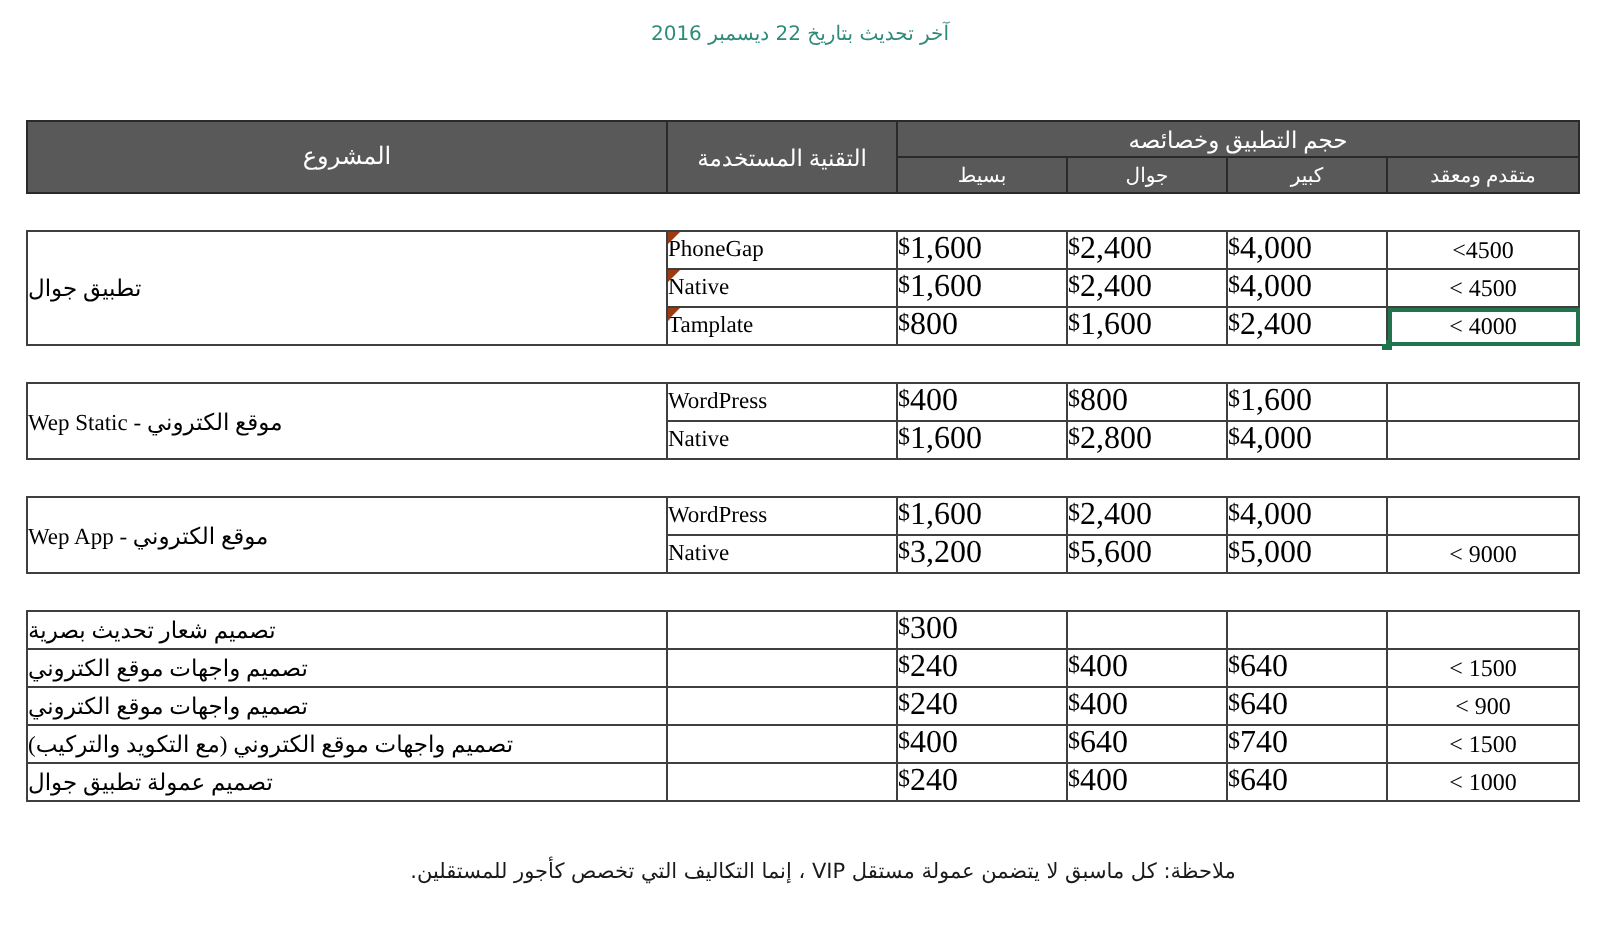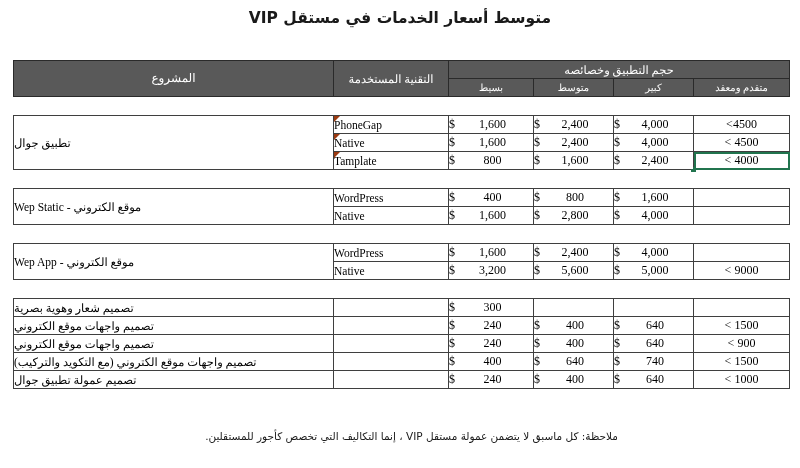--- a/index.html
+++ b/index.html
@@ -93,23 +93,23 @@
     direction: ltr;
     position: relative;
     height: 19px;
   }
   .cell-num .cur {
     float: left;
     font-size: 12px;
   }
   .cell-num .val {
     display: block;
-    text-align: center;
+    text-align: left;
     padding-right: 3px;
-    font-size: 12px;
+    font-size: 16px;
   }
   .cell-adv {
     text-align: center;
     font-size: 12px;
     direction: ltr;
     height: 19px;
   }
   .cell-tech {
     font-size: 11.5px;
     direction: ltr;
@@ -172,21 +172,21 @@
     text-align: center;
     font-size: 10.5px;
     color: #1a1a1a;
     padding-left: 23px;
   }
 </style>
 </head>
 <body>
 
 <div class="title-block">
-  <div class="doc-title">متوسط أسعار الخدمات في مستقل VIP</div>
+  <div class="doc-subtitle">آخر تحديث بتاريخ 22 ديسمبر 2016</div>
 </div>
 
 <div class="sheet">
 
   <table class="grid">
     <colgroup>
       <col class="c-adv">
         <col class="c-big">
         <col class="c-med">
         <col class="c-simple">
@@ -195,21 +195,21 @@
     </colgroup>
     <tbody>
       <tr>
         <td class="hdr hdr-top" colspan="4">حجم التطبيق وخصائصه</td>
         <td class="hdr hdr-tall" rowspan="2">التقنية المستخدمة</td>
         <td class="hdr hdr-tall hdr-project" rowspan="2">المشروع</td>
       </tr>
       <tr>
         <td class="hdr hdr-sub">متقدم ومعقد</td>
         <td class="hdr hdr-sub">كبير</td>
-        <td class="hdr hdr-sub">متوسط</td>
+        <td class="hdr hdr-sub">جوال</td>
         <td class="hdr hdr-sub">بسيط</td>
       </tr>
     </tbody>
   </table>
 
   <div class="section-gap"></div>
 
   <div id="sections-host">
       <table class="grid">
         <colgroup>
@@ -377,21 +377,21 @@
         <tbody>
           <tr>
             <td class="cell-adv hatch"></td>
             <td class="cell-num hatch"></td>
             <td class="cell-num hatch"></td>
             <td class="cell-num">
               <span class="cur">$</span>
               <span class="val">300</span>
             </td>
             <td class="cell-tech hatch"></td>
-            <td class="cell-project"><span>تصميم شعار وهوية بصرية</span></td>
+            <td class="cell-project"><span>تصميم شعار تحديث بصرية</span></td>
           </tr>
           <tr>
             <td class="cell-adv">&lt; 1500</td>
             <td class="cell-num">
               <span class="cur">$</span>
               <span class="val">640</span>
             </td>
             <td class="cell-num">
               <span class="cur">$</span>
               <span class="val">400</span>

